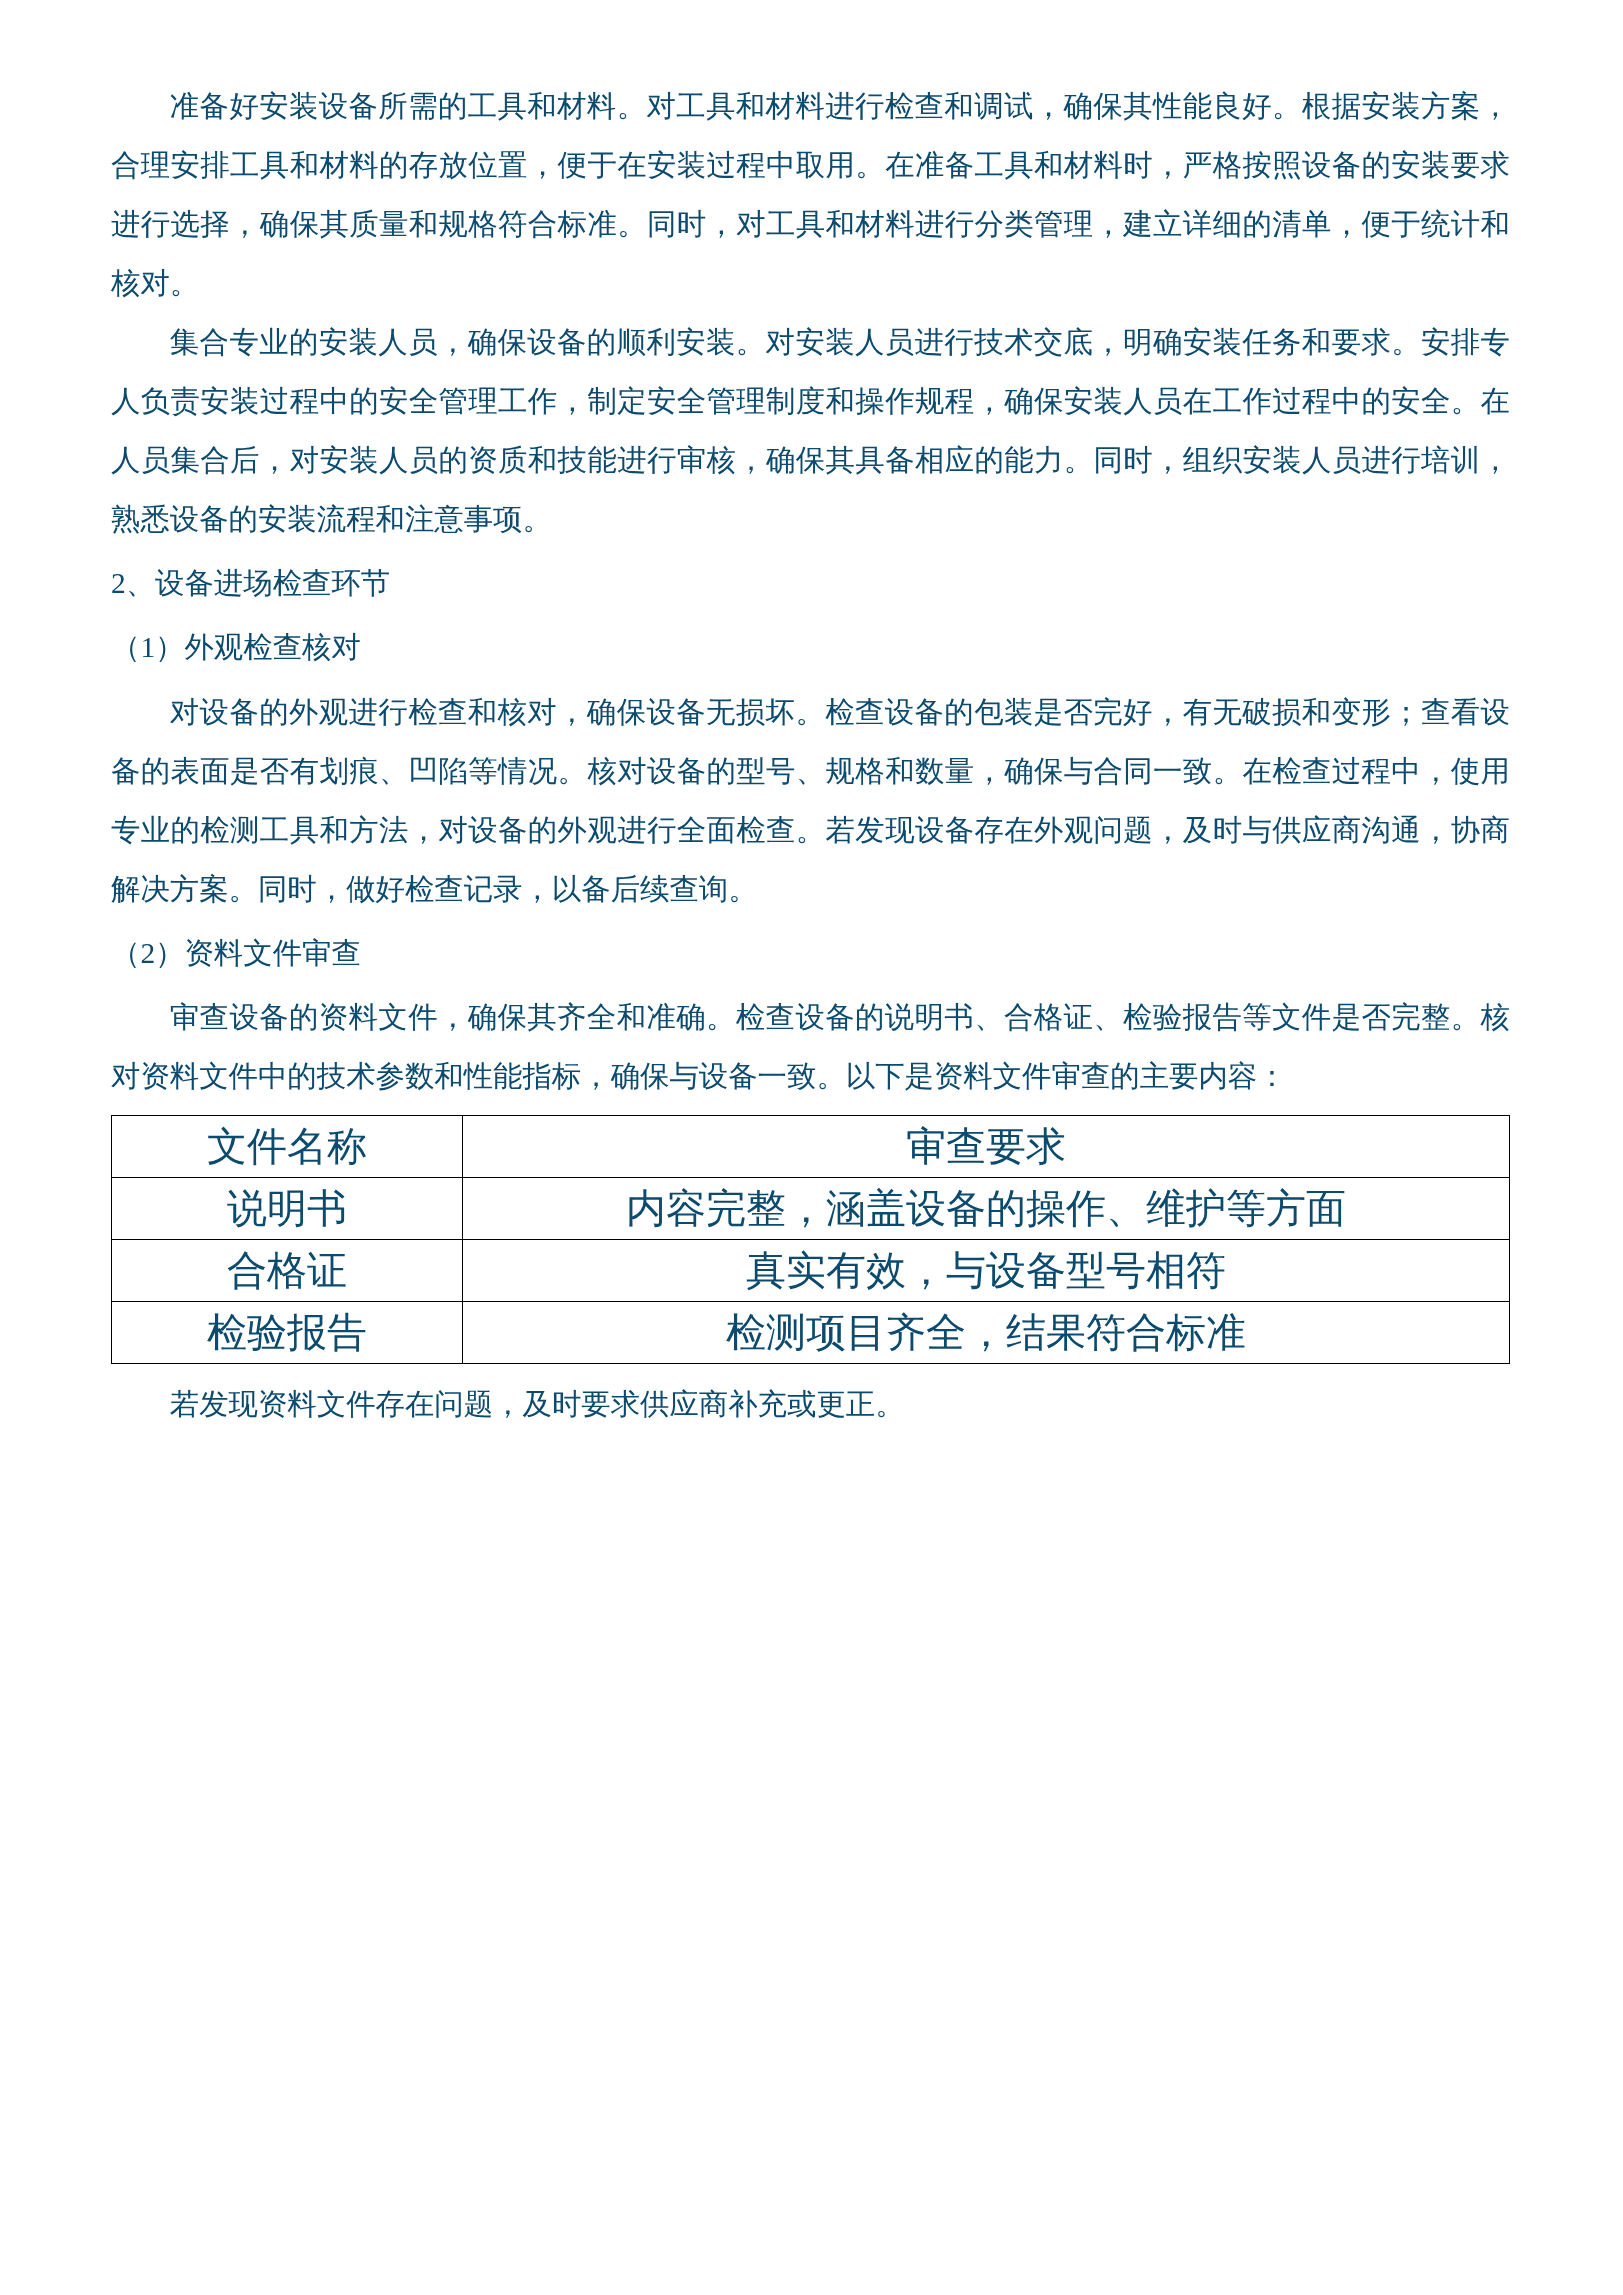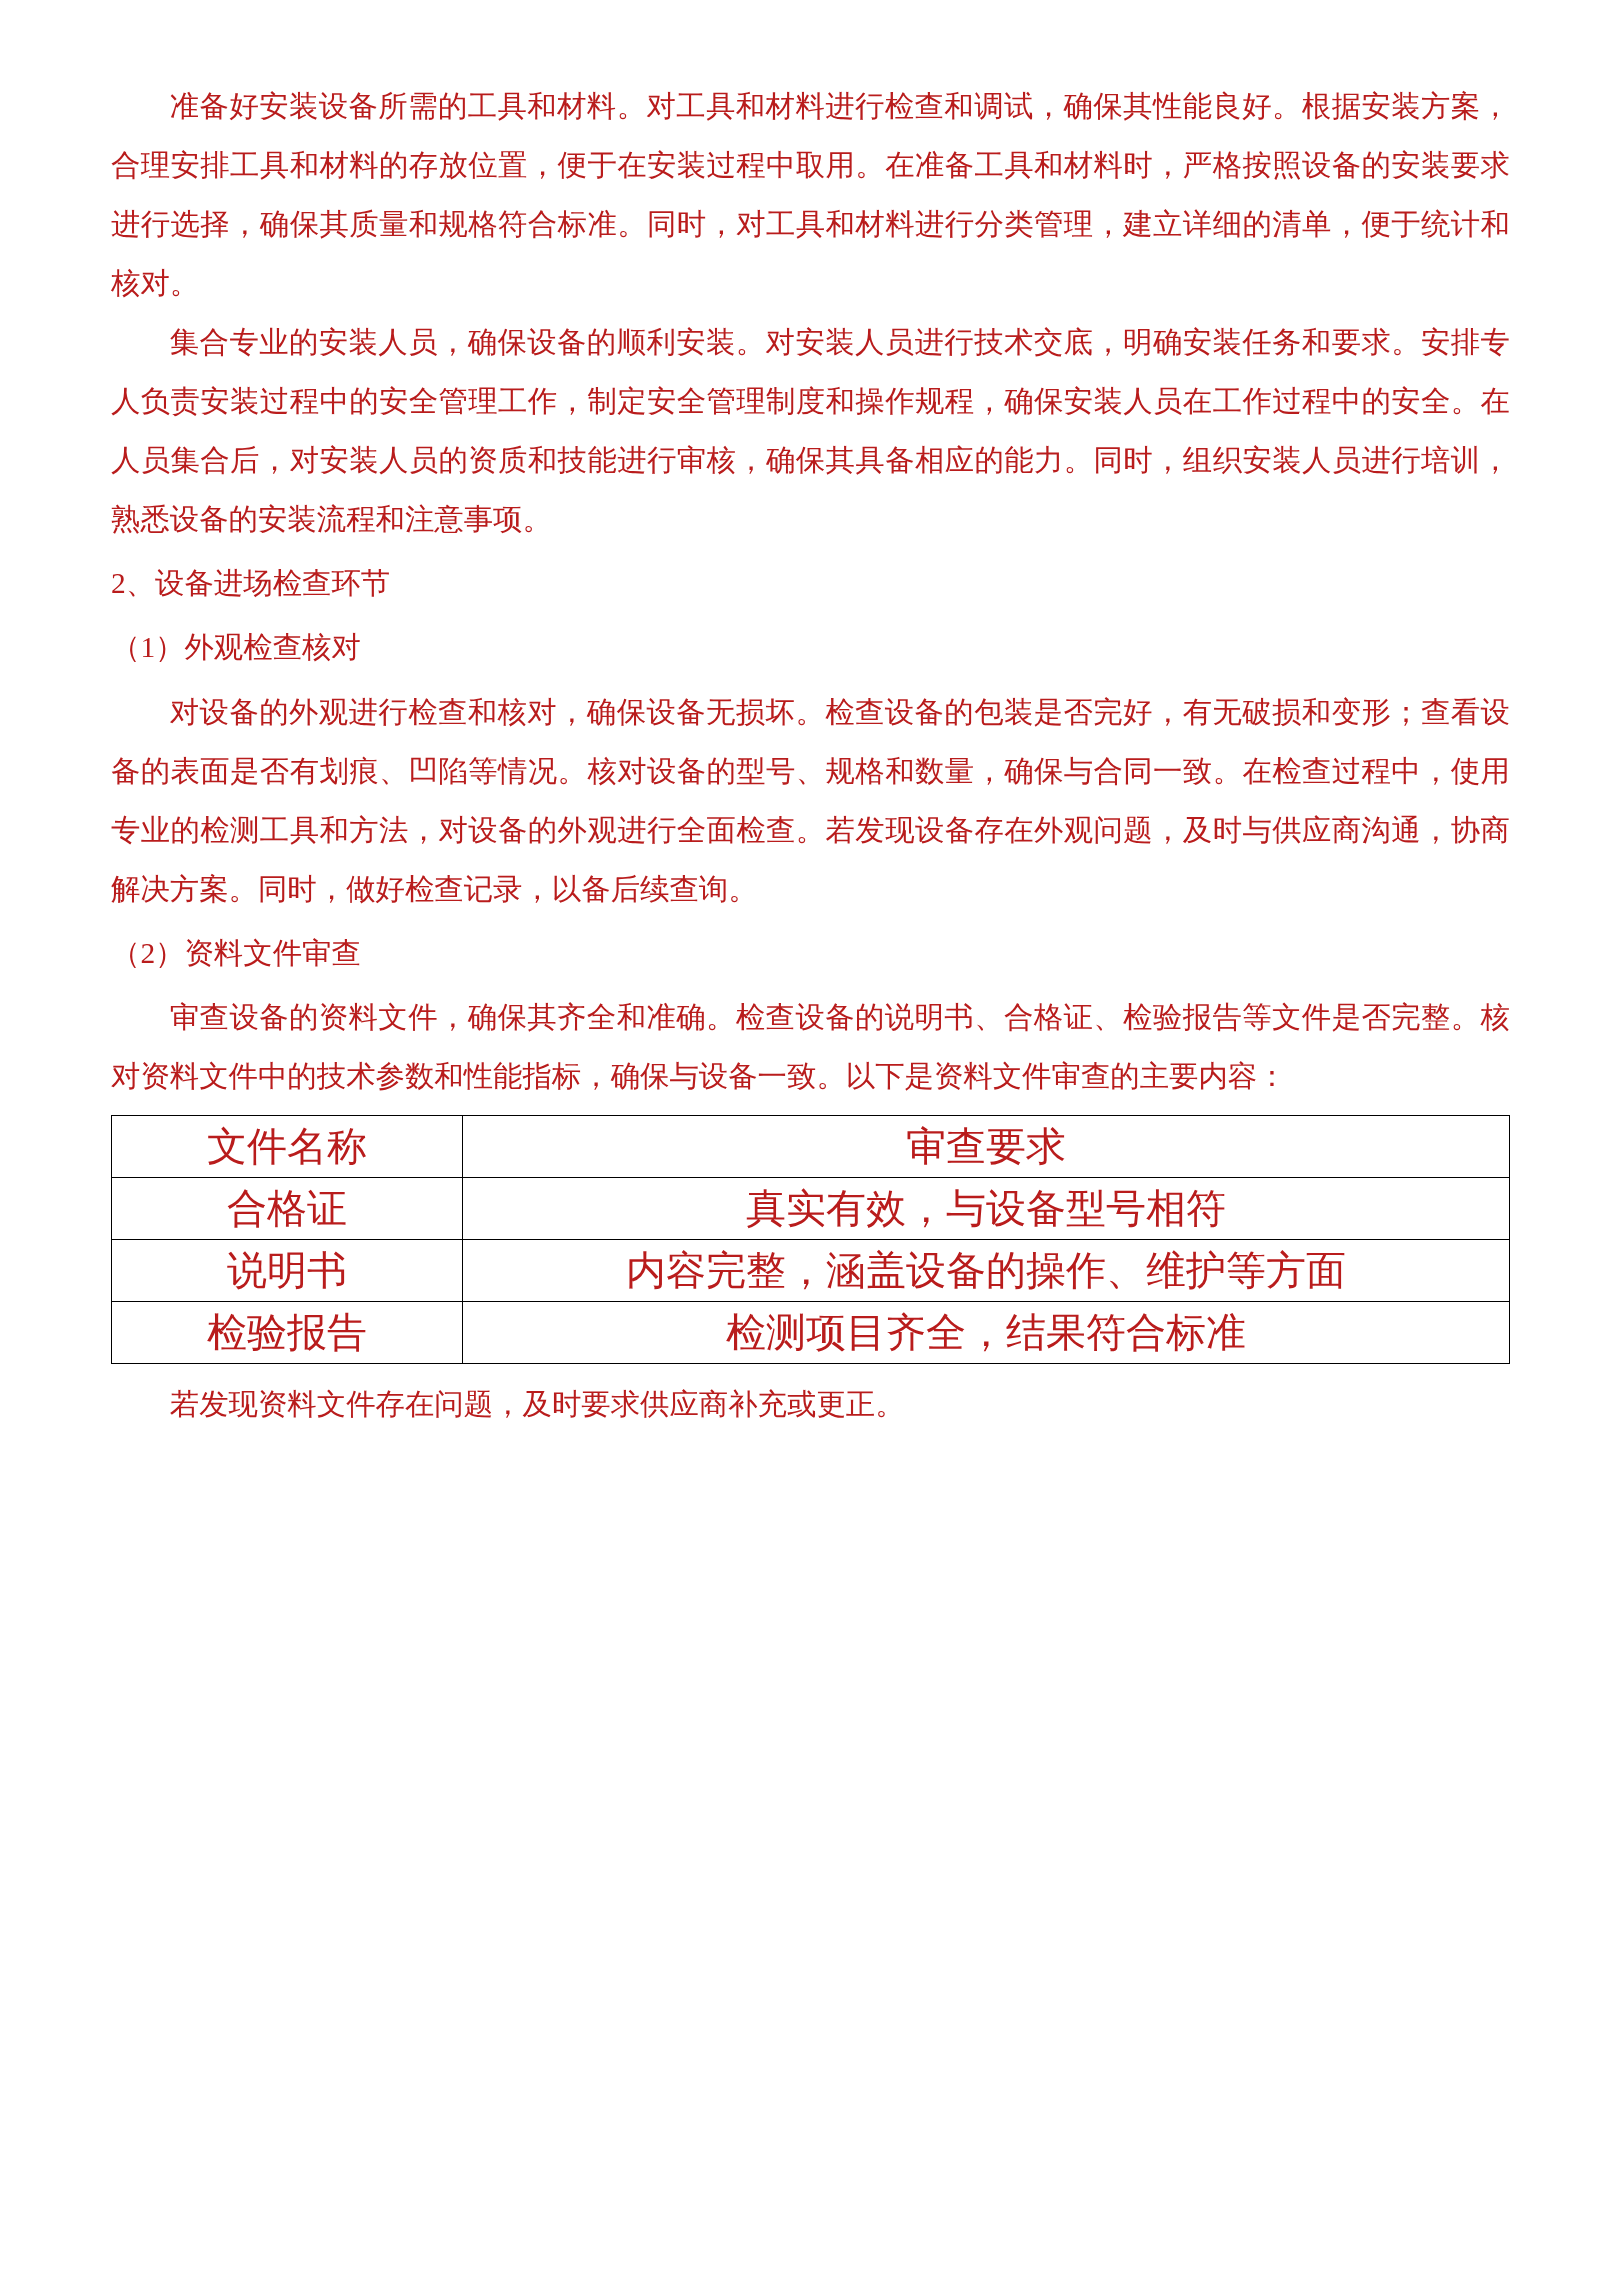--- a/index.html
+++ b/index.html
@@ -3,21 +3,21 @@
 <meta charset="utf-8">
 <style>
   * { margin: 0; padding: 0; box-sizing: border-box; }
   html, body { background: #ffffff; }
   .page {
     position: relative;
     width: 1623px;
     height: 2295px;
     margin: 0 auto;
     background: #ffffff;
-    color: #b91c1c;
+    color: #0c4a6e;
     padding: 77px 113px 0 111px;
     font-family: "Liberation Serif", "DejaVu Serif", serif;
     font-size: 29.4px;
     line-height: 59px;
     overflow: hidden;
   }
   .para {
     text-align: justify;
     text-justify: inter-ideograph;
   }
@@ -66,26 +66,26 @@
 
   <table class="doc-table">
     <thead>
       <tr>
         <th class="col1">文件名称</th>
         <th>审查要求</th>
       </tr>
     </thead>
     <tbody>
       <tr>
+        <td>说明书</td>
+        <td>内容完整，涵盖设备的操作、维护等方面</td>
+      </tr>
+      <tr>
         <td>合格证</td>
         <td>真实有效，与设备型号相符</td>
-      </tr>
-      <tr>
-        <td>说明书</td>
-        <td>内容完整，涵盖设备的操作、维护等方面</td>
       </tr>
       <tr>
         <td>检验报告</td>
         <td>检测项目齐全，结果符合标准</td>
       </tr>
     </tbody>
   </table>
 
   <p class="para indent">若发现资料文件存在问题，及时要求供应商补充或更正。</p>
 

